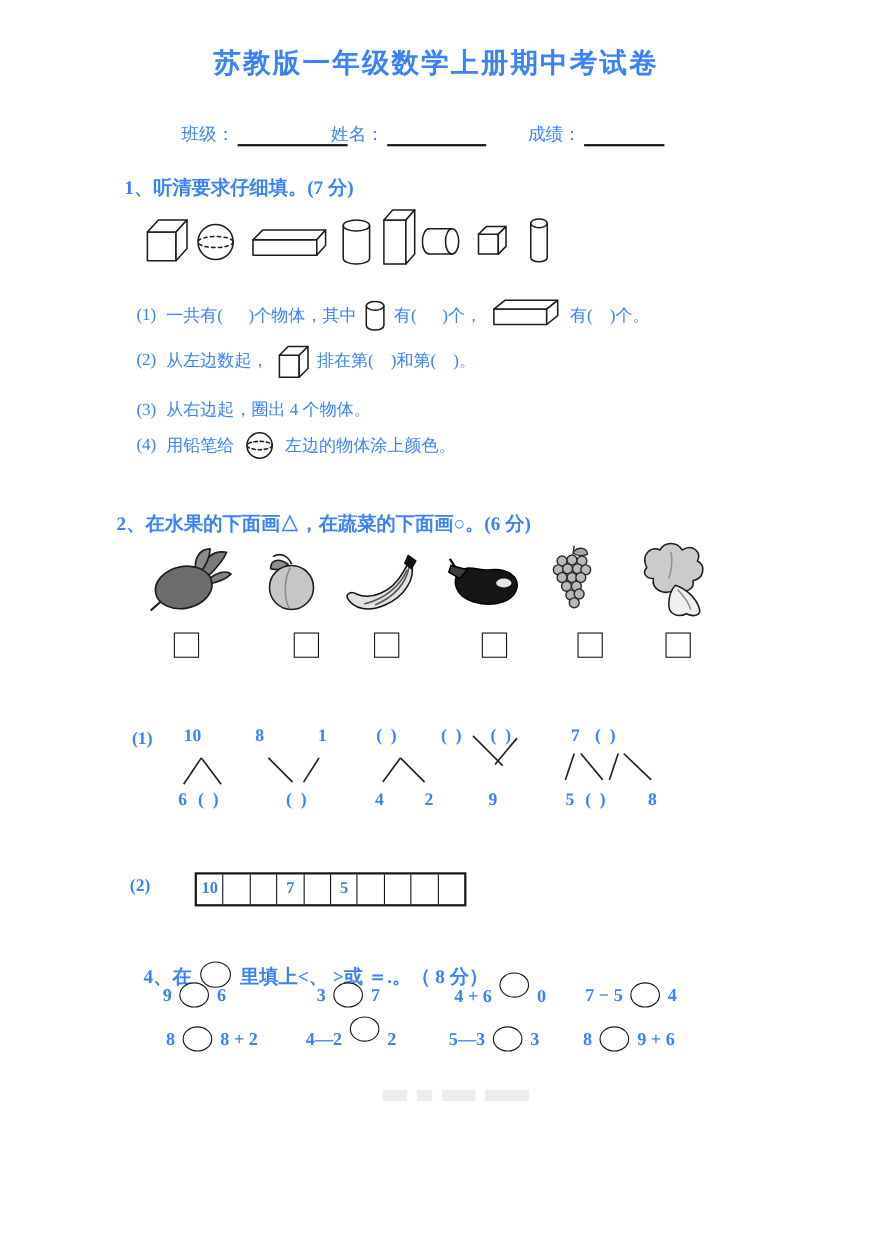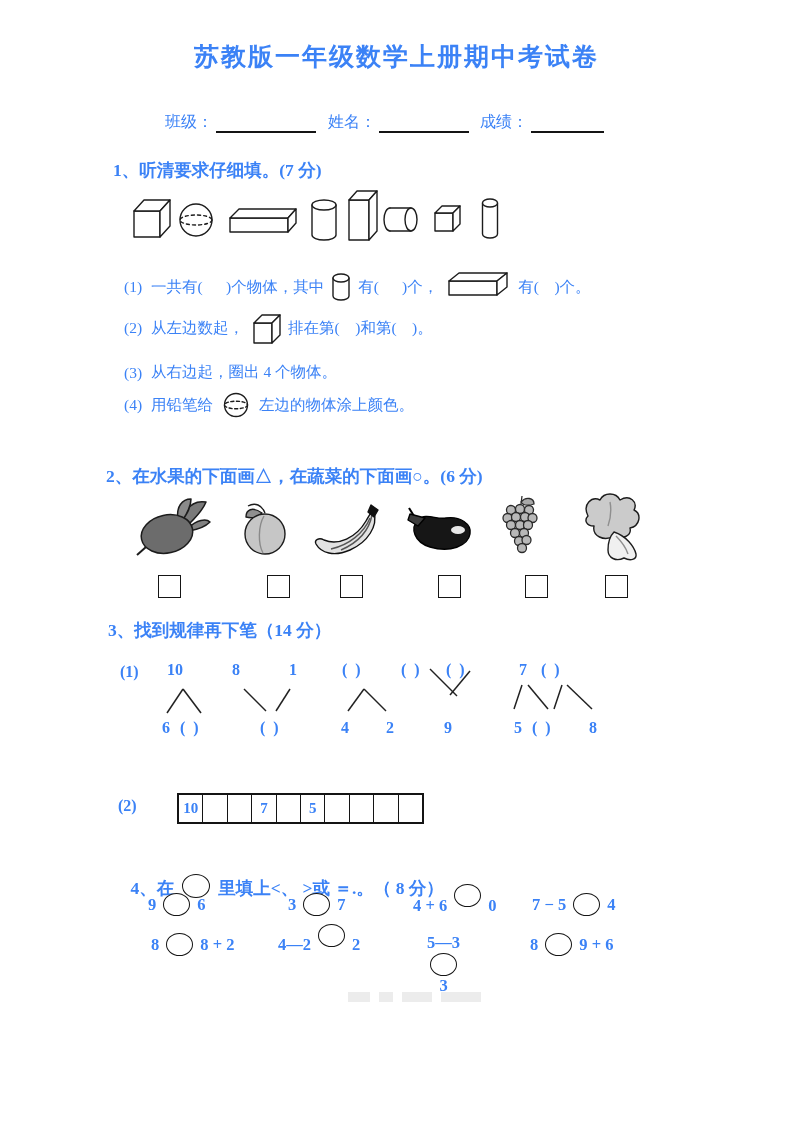--- a/index.html
+++ b/index.html
@@ -35,21 +35,21 @@
 <body>
 
 <div class="page">
 
   <div class="abs title">苏教版一年级数学上册期中考试卷</div>
 
   <div class="abs info-group" style="left:165px;top:112px;">
     <span>班级：</span>
     <span class="uline" style="width:100px;"></span>
   </div>
-  <div class="abs info-group" style="left:328px;top:112px;">
+  <div class="abs info-group" style="left:301px;top:112px;">
     <span>姓名：</span>
     <span class="uline" style="width:90px;"></span>
   </div>
   <div class="abs info-group" style="left:480px;top:112px;">
     <span>成绩：</span>
     <span class="uline" style="width:73px;"></span>
   </div>
 
   <div class="abs qh" style="left:113px;top:158px;">1、听清要求仔细填。(7 分)</div>
 
@@ -188,21 +188,20 @@
     <path d="M30 10 C32 20 30 28 28 34" fill="none" stroke="#8f8f8f"></path>
   </svg>
 
   <div class="abs checkbox" style="left:158px;top:575px;"></div>
   <div class="abs checkbox" style="left:267px;top:575px;"></div>
   <div class="abs checkbox" style="left:340px;top:575px;"></div>
   <div class="abs checkbox" style="left:438px;top:575px;"></div>
   <div class="abs checkbox" style="left:525px;top:575px;"></div>
   <div class="abs checkbox" style="left:605px;top:575px;"></div>
 
-  <div class="abs qh" style="left:108px;top:618px;">3、找到规律再下笔（14 分）</div>
 
   <div class="abs" style="left:110px;top:653px;width:510px;height:96px;">
     <svg class="abs" style="left:0;top:0;" width="510" height="96" stroke="#222" stroke-width="1.5">
       <line x1="73" y1="36" x2="57" y2="60"></line>
         <line x1="73" y1="36" x2="91" y2="60"></line>
       <line x1="134" y1="36" x2="156" y2="58"></line>
         <line x1="180" y1="36" x2="166" y2="58"></line>
       <line x1="254" y1="36" x2="238" y2="58"></line>
         <line x1="254" y1="36" x2="276" y2="58"></line>
       <line x1="320" y1="16" x2="347" y2="43"></line>
@@ -274,21 +273,21 @@
   <div class="abs cmp" style="left:151px;top:933px;">
     <span>8</span>
     <span class="cmp-circle"></span>
     <span class="ws">8 + 2</span>
   </div>
   <div class="abs cmp" style="left:278px;top:933px;">
     <span>4—2</span>
     <span class="cmp-circle raised"></span>
     <span>2</span>
   </div>
-  <div class="abs cmp" style="left:423px;top:933px;flex-direction:column;">
+  <div class="abs cmp" style="left:408px;top:933px;">
     <span>5—3</span>
     <span class="cmp-circle"></span>
     <span>3</span>
   </div>
   <div class="abs cmp" style="left:530px;top:933px;">
     <span>8</span>
     <span class="cmp-circle"></span>
     <span class="ws">9 + 6</span>
   </div>
 

